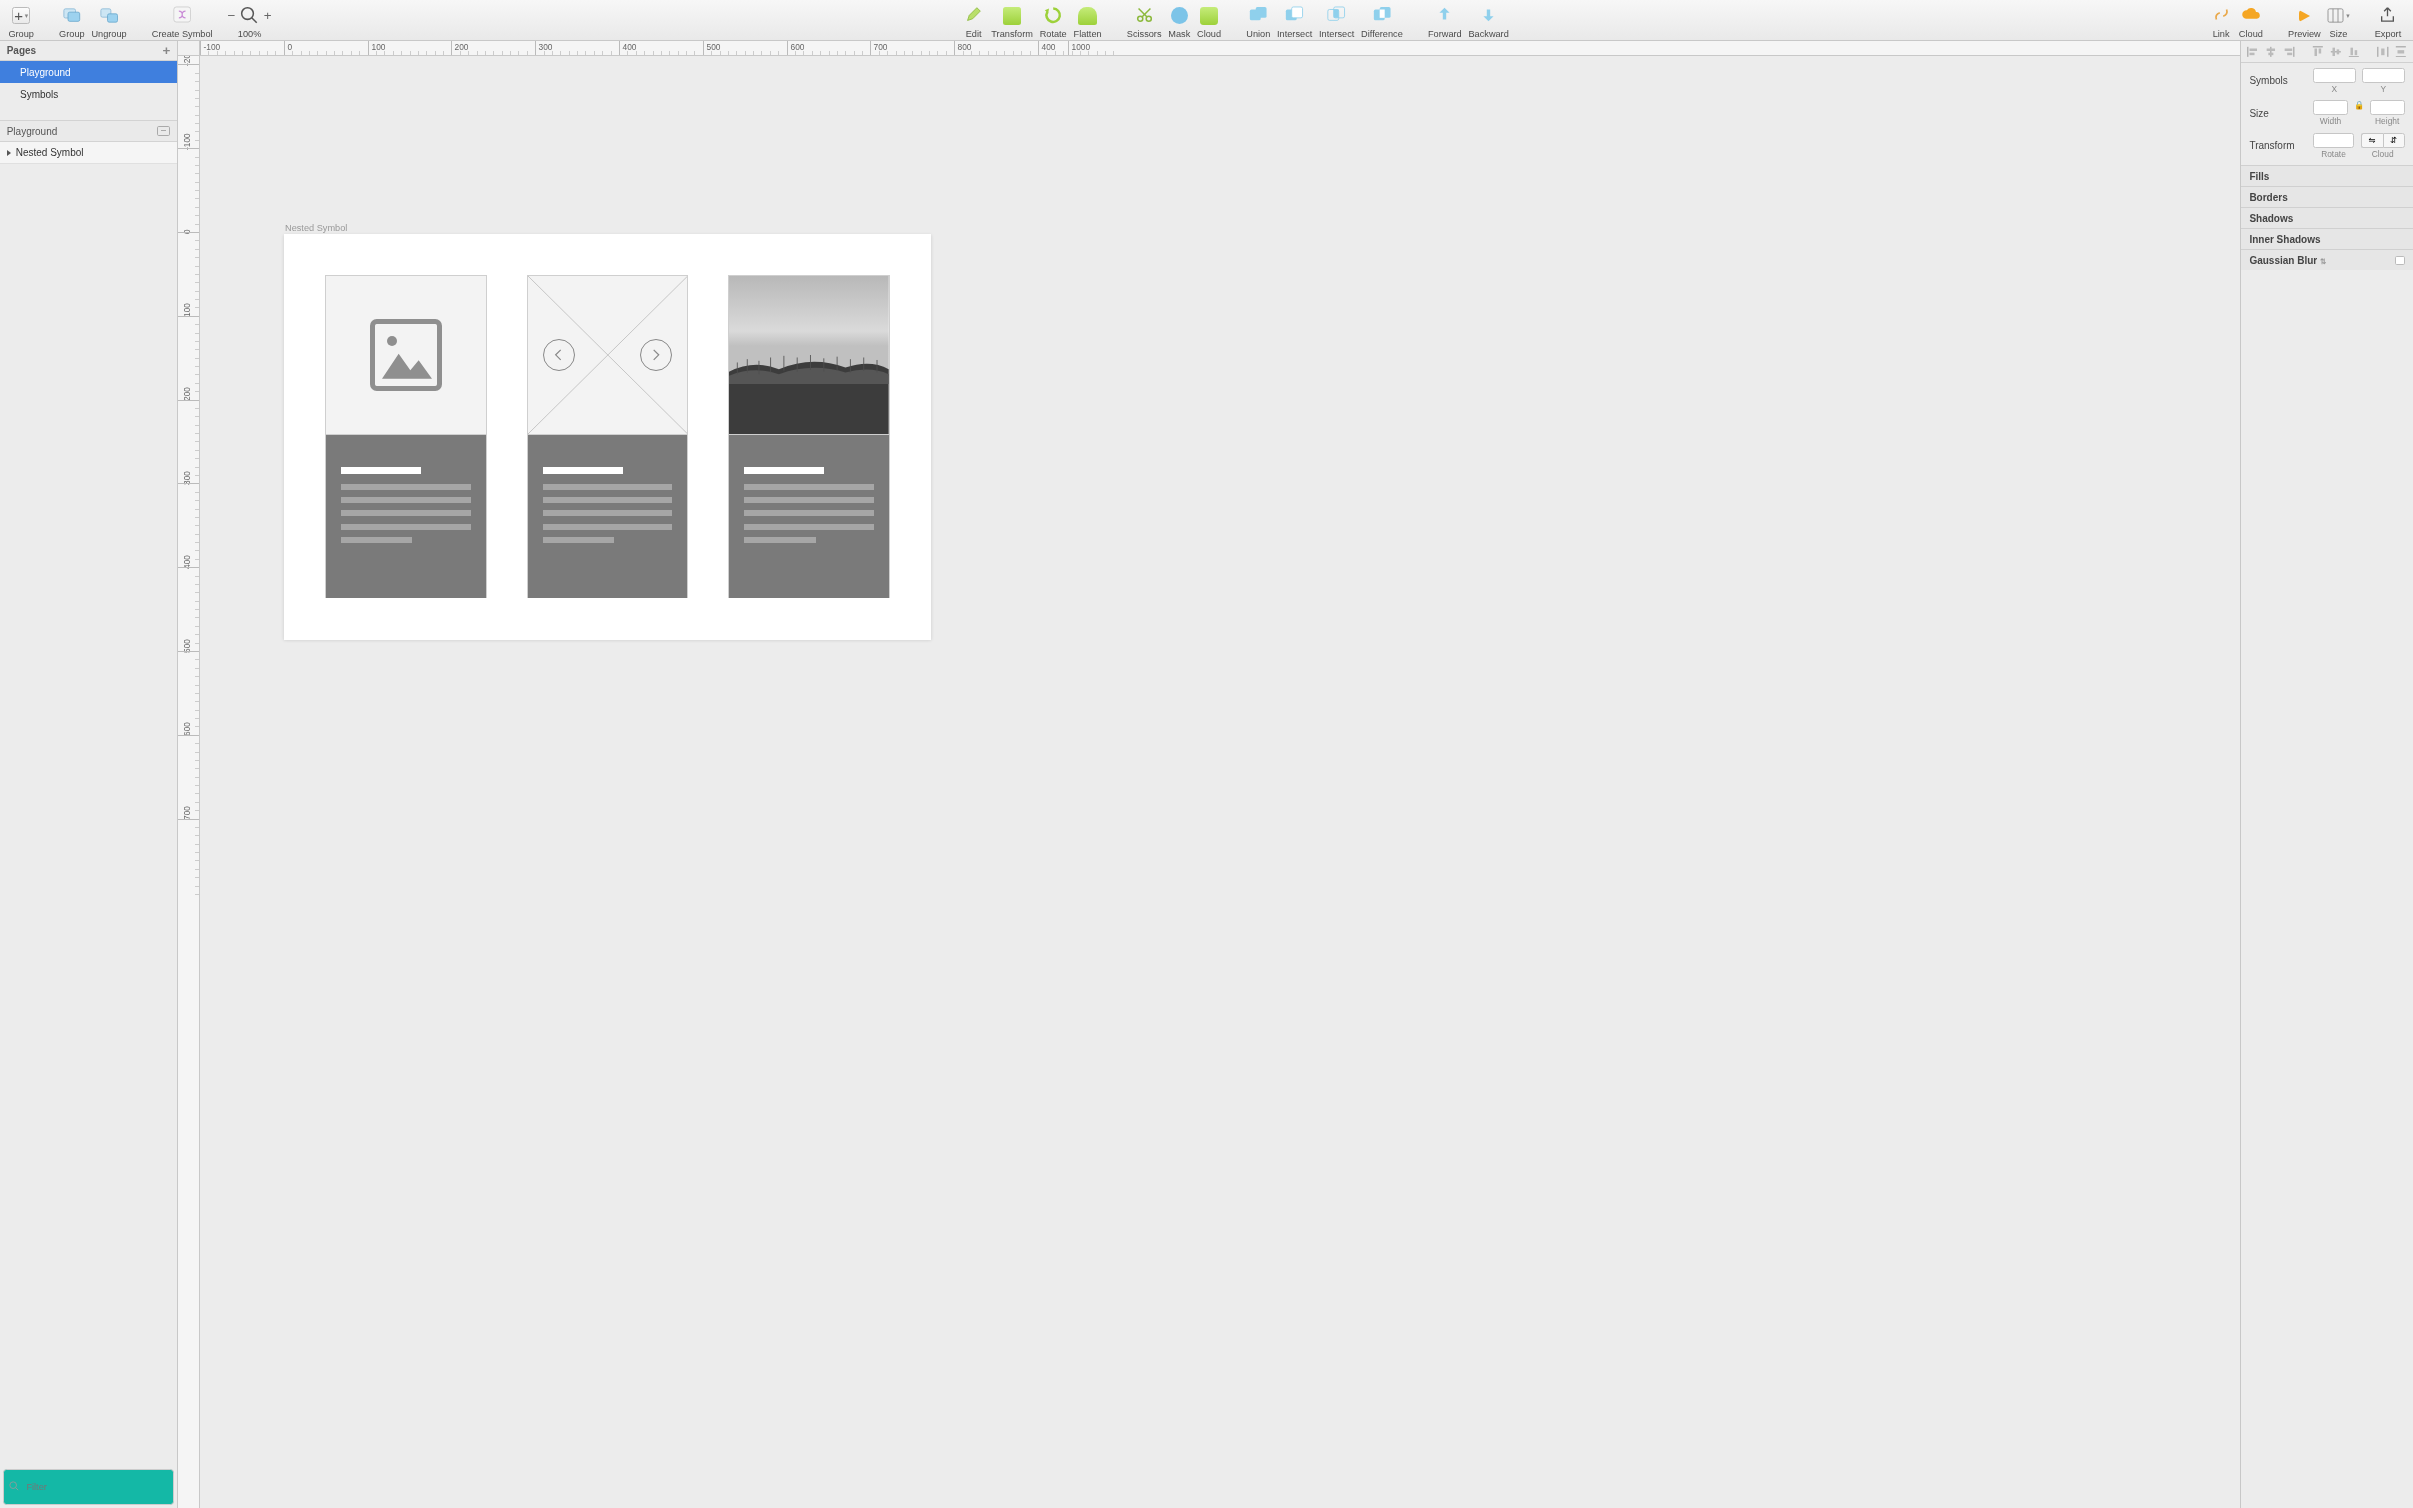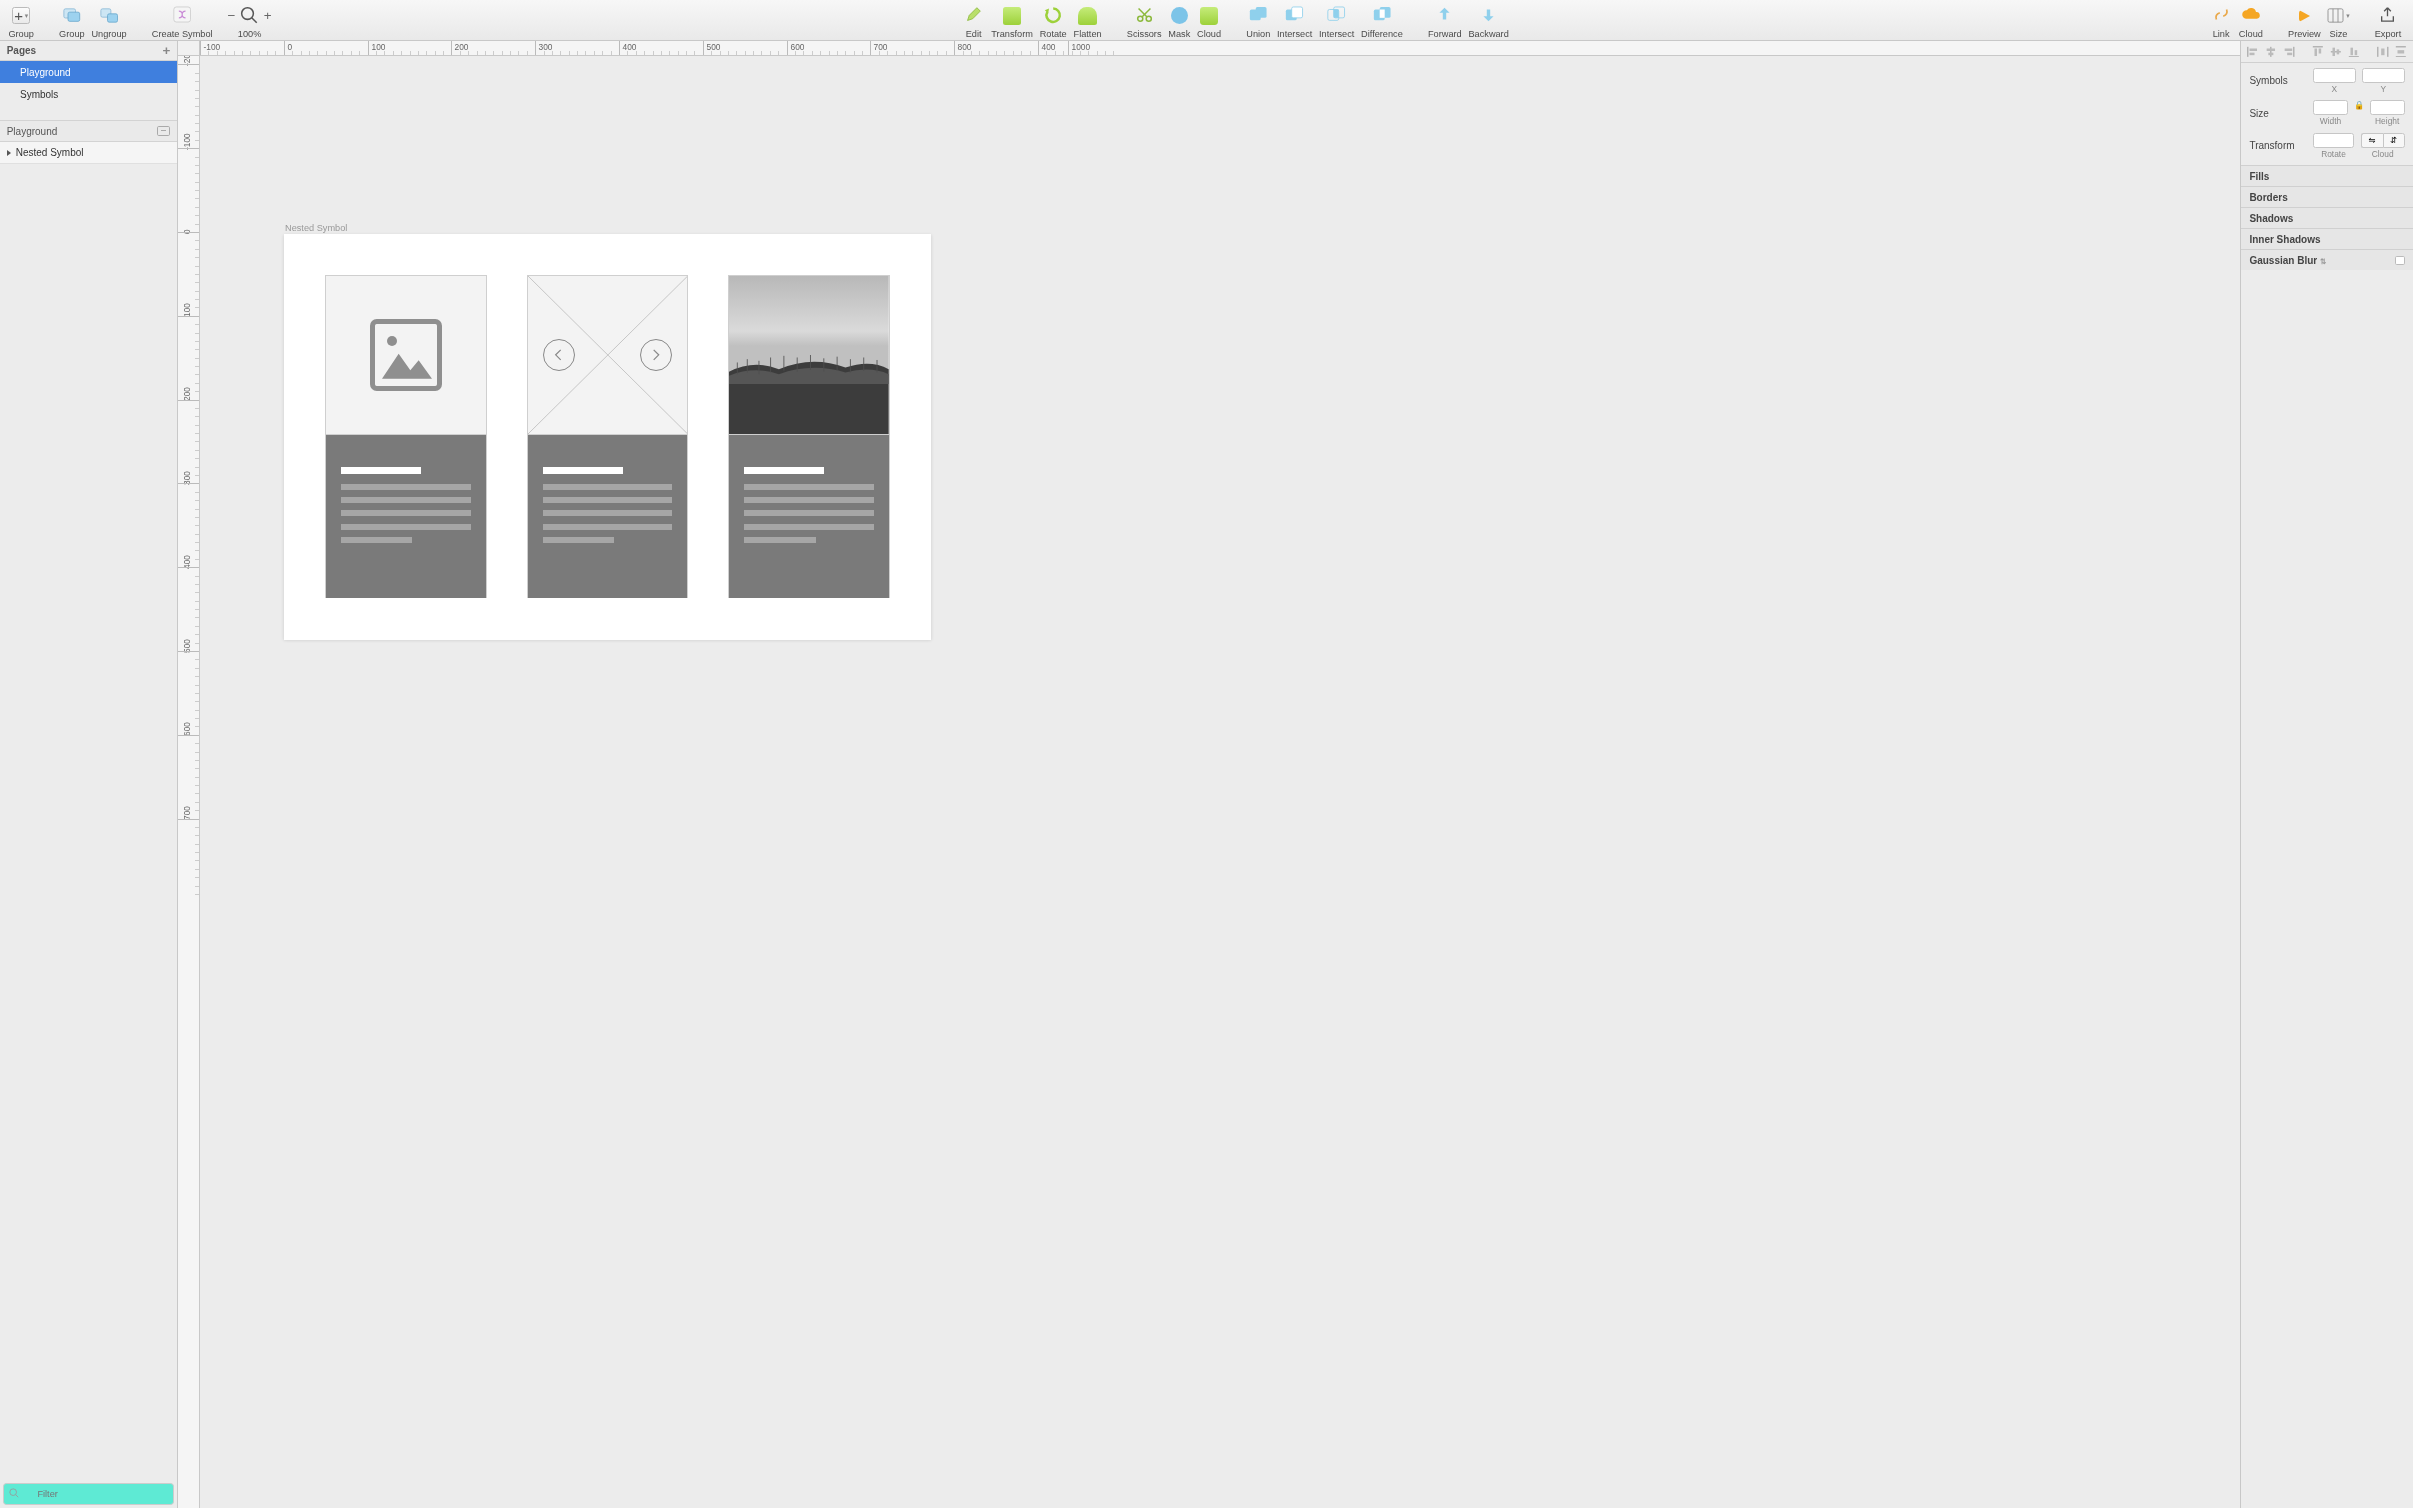--- a/index.html
+++ b/index.html
@@ -55,22 +55,22 @@
 .collapse-ic { width: 13.4px; height: 10px; border: 0.8px solid #aaa; border-radius: 1.7px; position: relative; }
 .collapse-ic::after { content:''; position:absolute; left:3.4px; right:3.4px; top:2.5px; bottom:2.5px; border-top:0.8px solid #aaa; }
 
 .layer-row {
   height: 22px; display: flex; align-items: center; padding-left: 6.7px; font-size: 10px;
   background: #f5f5f5; border-bottom: 0.8px solid #e0e0e0; gap: 5px;
 }
 .arrow-right { width:0; height:0; border-top:3.4px solid transparent; border-bottom:3.4px solid transparent; border-left:4.2px solid #555; }
 
 .filter-box {
-  margin: auto 3.4px 3.4px 3.4px; height: 22px; background: #5eead4; border: 0.8px solid #ccc;
-  border-radius: 3.4px; display: flex; align-items: center; padding: 0 5px; gap: 18px;
+  margin: auto 3.4px 3.4px 3.4px; height: 36px; background: #14b8a6; border: 0.8px solid #ccc;
+  border-radius: 3.4px; display: flex; align-items: center; padding: 0 5px; gap: 7px;
 }
 .filter-box input { border: none; outline: none; font-size: 9.2px; flex: 1; background: transparent; }
 
 
 .canvas-area { flex: 1; position: relative; background: #ececec; }
 
 
 .ruler-corner { position: absolute; left:0; top:0; width:22px; height:15px; background:#f1f1f1; border-right:0.8px solid #c8c8c8; border-bottom:0.8px solid #c8c8c8; z-index:3;}
 .ruler-h { position:absolute; left:22px; right:0; top:0; height:15px; background:#f5f5f5; border-bottom:0.8px solid #c8c8c8; z-index:2; overflow:hidden;}
 .ruler-v { position:absolute; left:0; top:15px; bottom:0; width:22px; background:#f5f5f5; border-right:0.8px solid #c8c8c8; z-index:2; overflow:hidden;}

